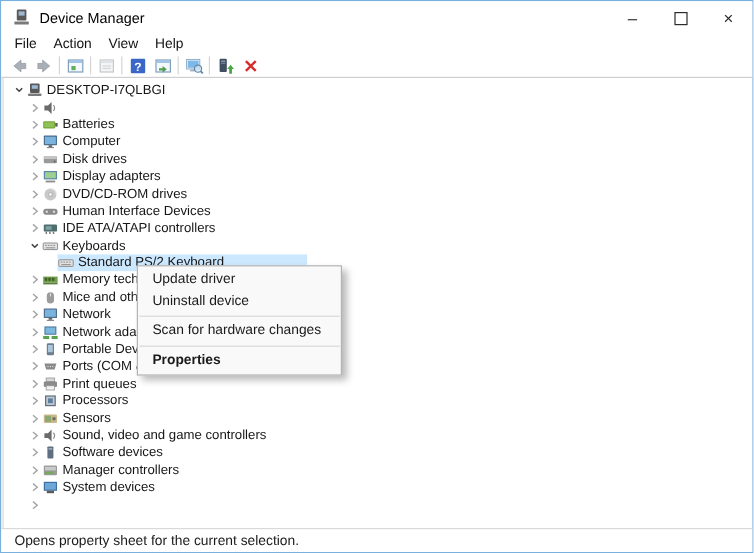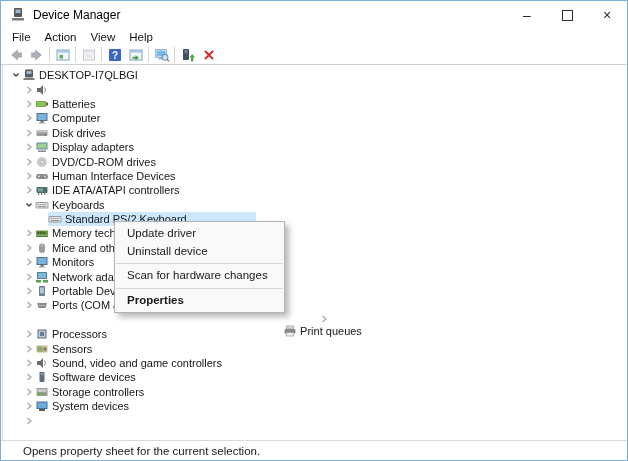--- a/index.html
+++ b/index.html
@@ -25,21 +25,21 @@
   .tsel.selected{background:#cce8ff;padding-right:66px;}
   .ti{width:14px;height:12px;margin-right:3px;flex:0 0 auto;display:flex;align-items:center;}
   .tl{font-size:11px;color:#161616;padding-right:3px;}
   
   .cmenu{position:absolute;left:113px;top:220px;width:171px;background:#f9f9f9;border:1px solid #b3b3b3;box-shadow:4px 4px 6px rgba(0,0,0,0.28);padding:3px 0;z-index:50;box-sizing:border-box;}
   .mi{height:17.5px;line-height:17.5px;font-size:11.5px;color:#1a1a1a;padding-left:12px;}
   .mi.bold{font-weight:bold;}
   .msep{height:1px;background:#d9d9d9;margin:3px 1px;}
   
   .statusbar{position:absolute;left:0;right:0;bottom:0;height:19px;background:#fff;border-top:1px solid #d9d9d9;display:flex;align-items:center;}
-  .status-text{font-size:11.5px;color:#1a1a1a;margin-left:22px;white-space:nowrap;}
+  .status-text{font-size:11.5px;color:#1a1a1a;margin-left:11px;white-space:nowrap;}
   svg{display:block;}
 </style>
 </head>
 <body>
 
 <div class="window">
 
   <div class="titlebar">
     <span class="app-icon">
       <svg viewBox="0 0 16 16" width="16" height="16">
@@ -385,21 +385,21 @@
         </span>
         <span class="tsel">
           <span class="ti">
             <svg viewBox="0 0 14 12" width="14" height="12">
               <rect x="1.5" y="1" width="11" height="8" rx="0.5" fill="#4f6f8f"></rect>
               <rect x="2.5" y="2" width="9" height="6" fill="#7ab3dd"></rect>
               <rect x="5.5" y="9" width="3" height="1.5" fill="#666666"></rect>
               <rect x="4" y="10.5" width="6" height="1" fill="#888888"></rect>
             </svg>
           </span>
-          <span class="tl">Monitors</span>
+          <span class="tl">Network</span>
         </span>
       </div>
       <div class="trow" style="padding-left: 19px;">
         <span class="tw">
           <svg viewBox="0 0 12 12" width="12" height="12">
             <path d="M4.5 3 L8 6 L4.5 9" stroke="#a6a6a6" stroke-width="1.2" fill="none"></path>
           </svg>
         </span>
         <span class="tsel">
           <span class="ti">
@@ -440,21 +440,21 @@
             <svg viewBox="0 0 14 12" width="14" height="12">
               <path d="M2 4 h10 l-1.5 5 h-7 Z" fill="#8a8a8a"></path>
               <circle cx="5" cy="6.5" r="0.6" fill="#e5e5e5"></circle>
               <circle cx="7" cy="6.5" r="0.6" fill="#e5e5e5"></circle>
               <circle cx="9" cy="6.5" r="0.6" fill="#e5e5e5"></circle>
             </svg>
           </span>
           <span class="tl">Ports (COM &amp; LPT)</span>
         </span>
       </div>
-      <div class="trow" style="padding-left: 19px; flex-direction: column;">
+      <div class="trow" style="padding-left: 19px;">
         <span class="tw">
           <svg viewBox="0 0 12 12" width="12" height="12">
             <path d="M4.5 3 L8 6 L4.5 9" stroke="#a6a6a6" stroke-width="1.2" fill="none"></path>
           </svg>
         </span>
         <span class="tsel">
           <span class="ti">
             <svg viewBox="0 0 14 12" width="14" height="12">
               <rect x="3.5" y="1" width="7" height="3" fill="#d9d9d9" stroke="#999999" stroke-width="0.7"></rect>
               <rect x="1.5" y="4" width="11" height="4.5" rx="1" fill="#8a8a8a"></rect>
@@ -537,21 +537,21 @@
         </span>
         <span class="tsel">
           <span class="ti">
             <svg viewBox="0 0 14 12" width="14" height="12">
               <rect x="1.5" y="2" width="11" height="8" rx="1" fill="#9a9a9a"></rect>
               <rect x="2.5" y="3" width="9" height="3" fill="#c9c9c9"></rect>
               <rect x="2.5" y="7" width="3" height="2" fill="#6fae4f"></rect>
               <rect x="6" y="7" width="3" height="2" fill="#6fae4f"></rect>
             </svg>
           </span>
-          <span class="tl">Storage controllers</span>
+          <span class="tl">Manager controllers</span>
         </span>
       </div>
       <div class="trow" style="padding-left: 19px;">
         <span class="tw">
           <svg viewBox="0 0 12 12" width="12" height="12">
             <path d="M4.5 3 L8 6 L4.5 9" stroke="#a6a6a6" stroke-width="1.2" fill="none"></path>
           </svg>
         </span>
         <span class="tsel">
           <span class="ti">

